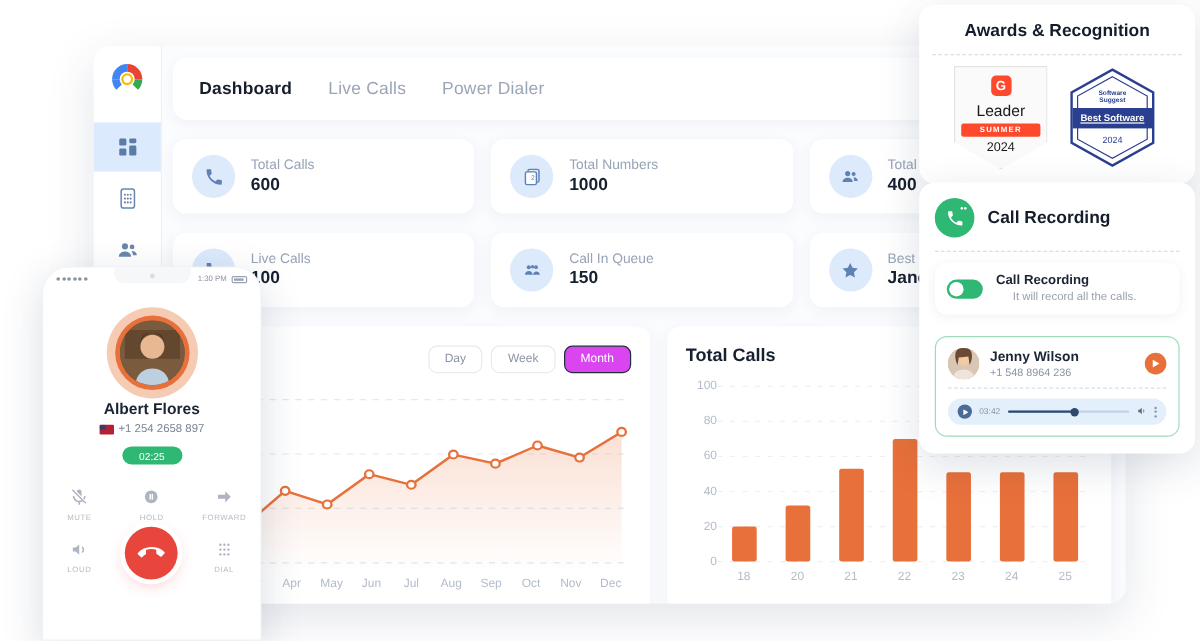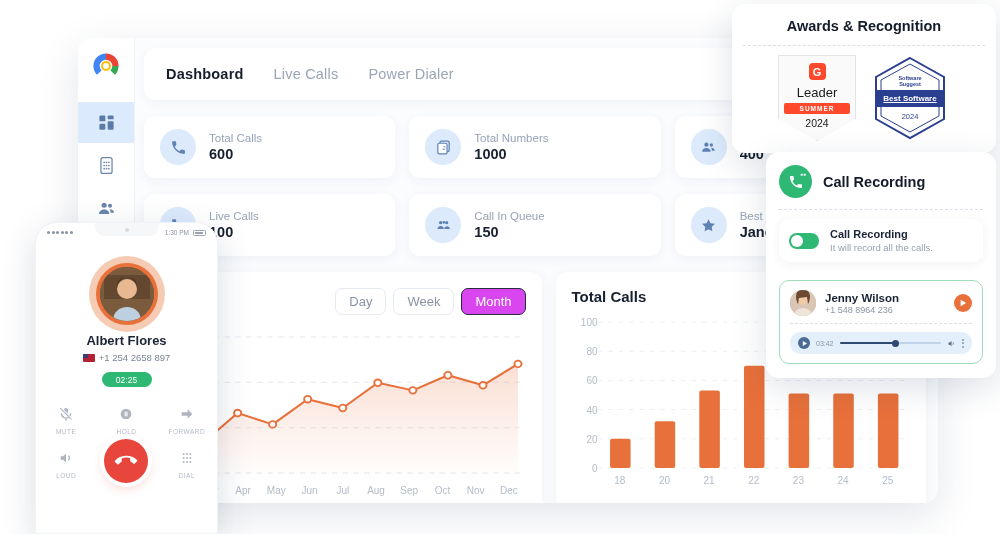--- a/index.html
+++ b/index.html
@@ -68,21 +68,21 @@
     background: #fff; border-radius: 12px; padding: 16px 16px 8px 16px;
     box-shadow: 0 3px 14px rgba(40,60,100,.06);
     height: 240px; position: relative;
   }
   .chart-line-box { flex: 1.08; }
   .chart-bar-box { flex: 1; }
   .chart-head { display: flex; align-items: center; justify-content: space-between; }
   .chart-title { font-size: 15px; font-weight: bold; color: #16202f; }
   .segs { display: flex; gap: 7px; }
   .seg {
-    font-size: 13px; color: #8a94a6; padding: 5px 13px;
+    font-size: 10px; color: #8a94a6; padding: 5px 13px;
     border: 1px solid #e6eaf1; border-radius: 7px; background: #fff;
   }
   .seg.active { background: #d946ef; color: #fff; border-color: #242d3d; }
   .plot { position: relative; margin-top: 14px; }
 
   .axis-y { position: absolute; left: 0; top: 0; width: 26px; height: 100%; }
   .axis-y span {
     position: absolute; right: 0; font-size: 10px; color: #b3bcc9;
     transform: translateY(-50%);
   }
@@ -145,21 +145,21 @@
   .ctl-lbl { font-size:6.5px; color:#b4bac4; letter-spacing:.5px; margin-top:3px;}
   .endcall {
     width:44px;height:44px;border-radius:50%;background:#e8453c;
     display:flex;align-items:center;justify-content:center;margin:-8px auto 0;
     box-shadow:0 0 0 4px #fff, 0 4px 12px rgba(232,69,60,.3);
   }
   .endcall svg{width:22px;height:22px;fill:#fff;transform:rotate(133deg);}
 
   
   .awards {
-    position:absolute; right:4px; top:4px; width:264px;
+    position:absolute; right:4px; top:4px; width:230px;
     background:#fff; border-radius:13px; padding:14px 11px 12px;
     box-shadow:0 10px 34px rgba(35,55,90,.15);
   }
   .awards-title { text-align:center; font-size:14.5px; font-weight:bold; color:#141c2a;}
   .dash-sep { border-top:1px dashed #d9dee7; margin:11px 0 9px;}
   .badges { display:flex; gap:14px; justify-content:center; align-items:center;}
   .badge-g2 {
     width:78px; height:86px; background:#fafafa;
     clip-path: polygon(0 0,100% 0,100% 74%,50% 100%,0 74%);
     border:1px solid #e3e3e3; position:relative;
@@ -191,21 +191,21 @@
   .rec-ico{width:33px;height:33px;border-radius:50%;background:#2eb873;
            display:flex;align-items:center;justify-content:center;flex:0 0 33px;position:relative;}
   .rec-ico svg{width:16px;height:16px;fill:#fff;}
   .rec-ico small{position:absolute;top:6px;right:6px;font-size:5px;color:#fff;font-weight:bold;}
   .rec-title{font-size:14.5px;font-weight:bold;color:#141c2a;}
   .toggle-row{background:#fff;border-radius:10px;padding:9px 10px;display:flex;gap:11px;align-items:center;
               box-shadow:0 2px 10px rgba(40,60,100,.07);}
   .switch{width:30px;height:16px;border-radius:9px;background:#2eb873;position:relative;flex:0 0 30px;}
   .switch::after{content:'';position:absolute;left:2px;top:2px;width:12px;height:12px;border-radius:50%;background:#fff;}
   .tg-title{font-size:11px;font-weight:bold;color:#1a2434;}
-  .tg-sub{font-size:9.5px;color:#98a1af;margin-top:2px;}
+  .tg-sub{font-size:9.5px;color:#98a1af;margin-top:2px;margin-left:14px;}
   .reccard{border:1px solid #9fdcba;border-radius:10px;padding:9px 10px;margin-top:18px;}
   .rc-top{display:flex;align-items:center;gap:9px;}
   .rc-av{width:26px;height:26px;border-radius:50%;background:#cfa88c;flex:0 0 26px;overflow:hidden;position:relative;}
   .rc-name{font-size:11.5px;font-weight:bold;color:#1a2434;}
   .rc-num{font-size:9px;color:#8b94a3;margin-top:1px;}
   .rc-play{width:18px;height:18px;border-radius:50%;background:#e8703a;margin-left:auto;
            display:flex;align-items:center;justify-content:center;}
   .rc-play svg{width:8px;height:8px;fill:#fff;}
   .player{background:#e3effb;border-radius:14px;height:22px;margin-top:8px;
           display:flex;align-items:center;gap:6px;padding:0 8px;}

